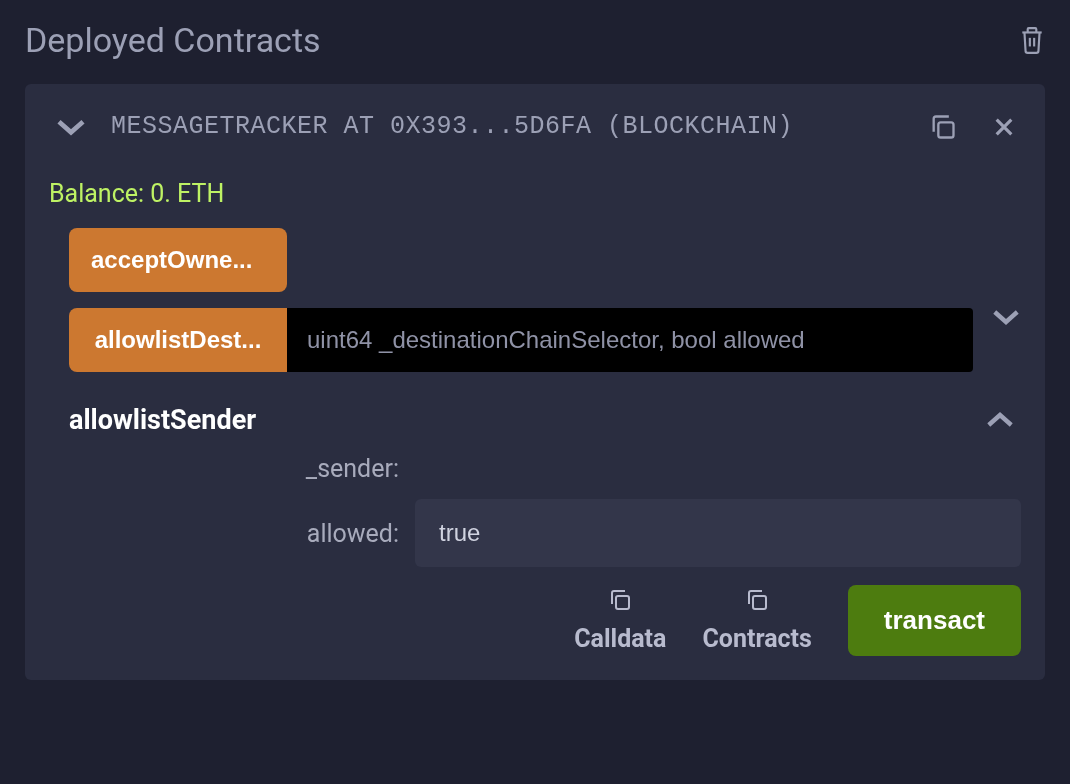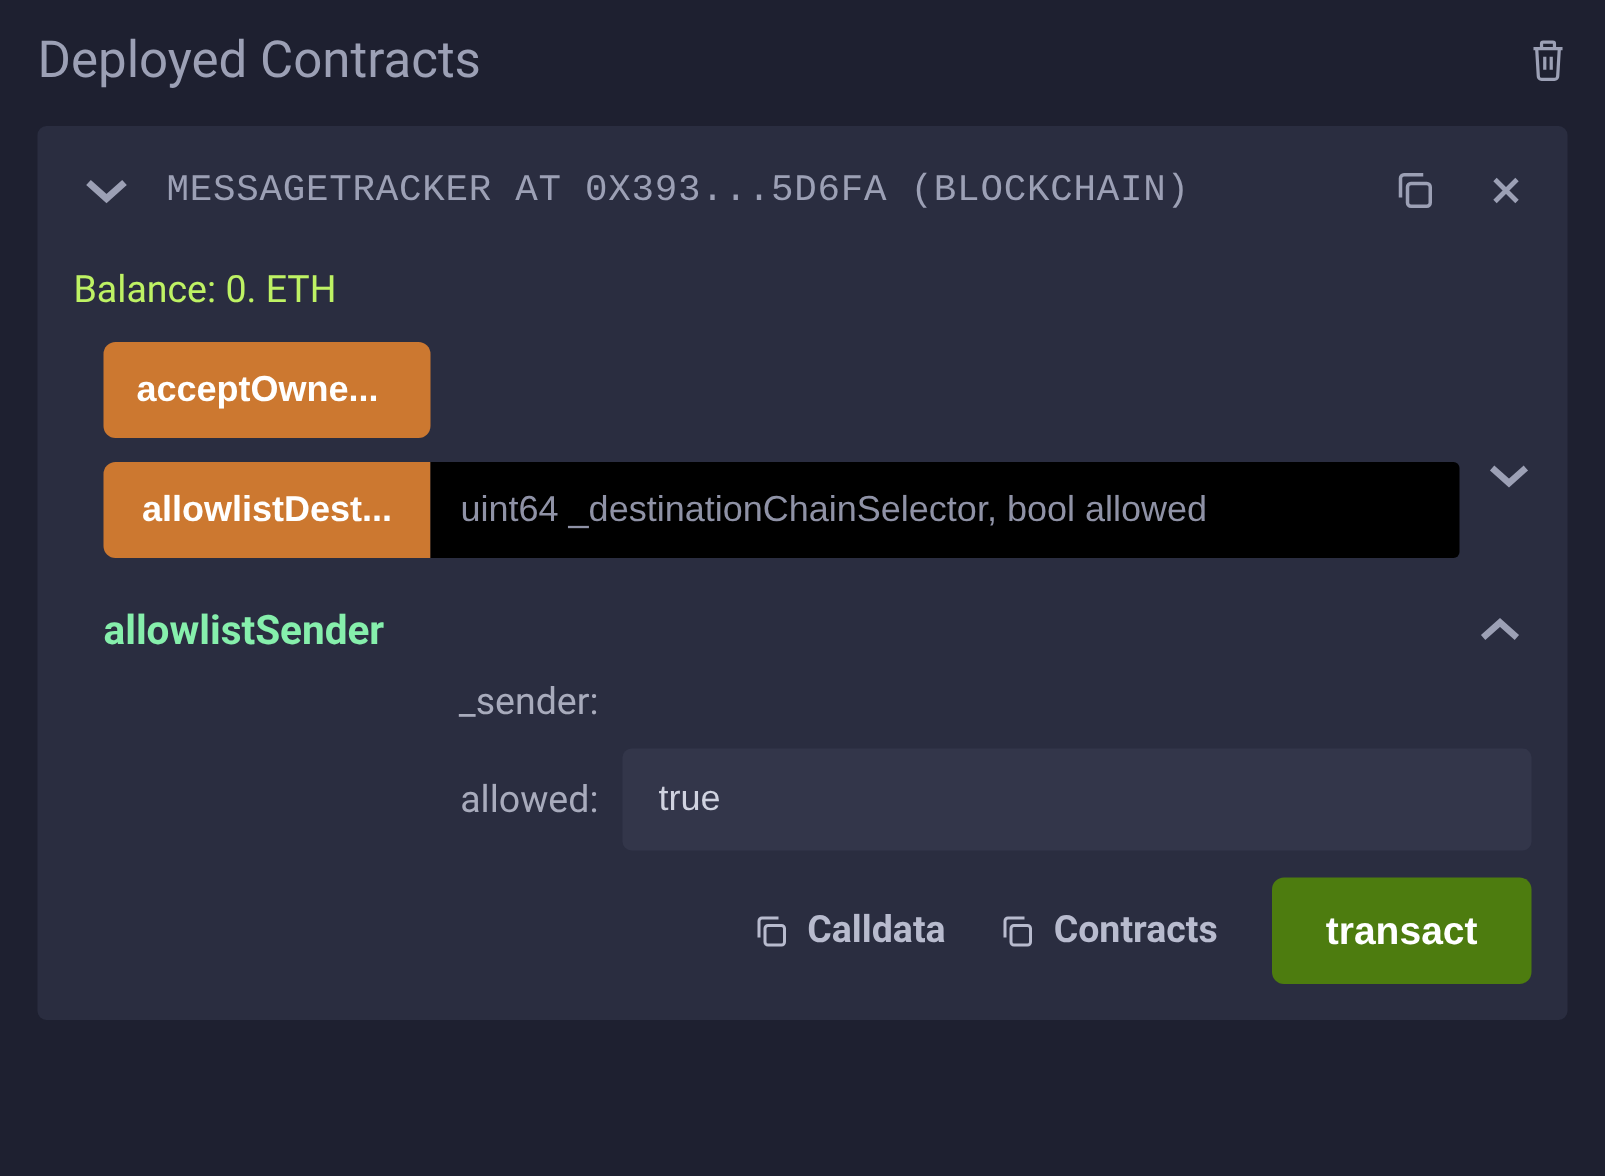--- a/index.html
+++ b/index.html
@@ -122,21 +122,21 @@
     }
     .expanded-header {
       display: flex;
       justify-content: space-between;
       align-items: center;
       padding: 0 0 18px 0;
     }
     .expanded-title {
       font-size: 27px;
       font-weight: 700;
-      color: #86efac;
+      color: #ffffff;
     }
     .collapse-icon {
       cursor: pointer;
       margin-right: 6px;
     }
     .param-row {
       display: flex;
       align-items: center;
       margin-bottom: 16px;
       gap: 16px;
@@ -165,20 +165,21 @@
       margin-top: 18px;
     }
     .action-link {
       display: flex;
       align-items: center;
       gap: 12px;
       font-size: 25px;
       font-weight: 700;
       color: #b8bbce;
       cursor: pointer;
+      flex-direction: column;
     }
     .transact-button {
       background: #4d7c0f;
       color: #ffffff;
       font-size: 26px;
       font-weight: 700;
       border: none;
       border-radius: 8px;
       padding: 20px 36px;
       cursor: pointer;

